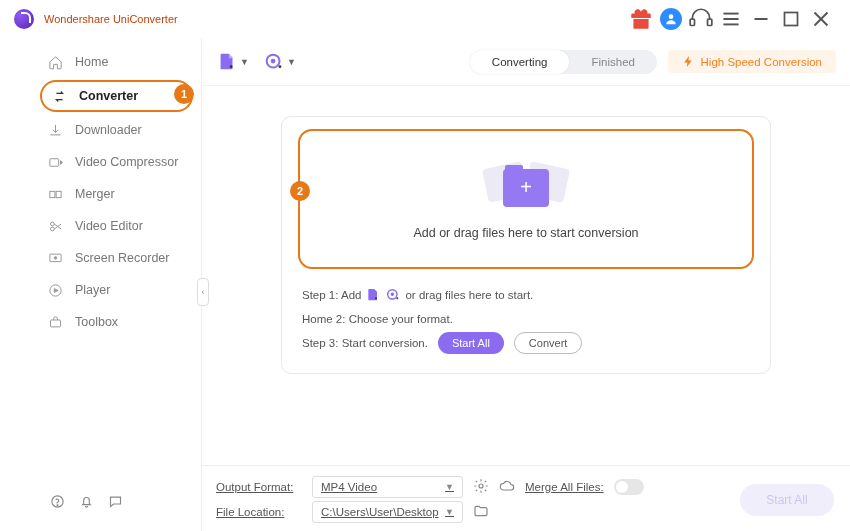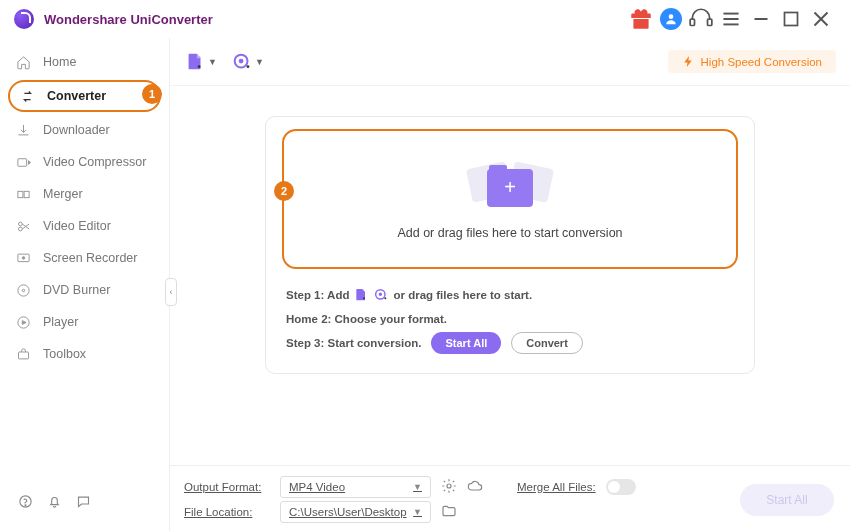--- a/index.html
+++ b/index.html
@@ -1,27 +1,27 @@
 <!DOCTYPE html>
 <html><head>
 <meta charset="utf-8">
 <style>
 * { box-sizing: border-box; margin: 0; padding: 0; font-family: -apple-system, BlinkMacSystemFont, "Segoe UI", Arial, sans-serif; }
 body { width: 850px; height: 531px; background: #fff; overflow: hidden; }
 
 .titlebar { height: 38px; display: flex; align-items: center; padding: 0 14px; }
 .logo { width: 20px; height: 20px; border-radius: 50%; background: radial-gradient(circle at 30% 30%, #8b5cf6, #5b21b6); margin-right: 10px; position: relative; }
 .logo::after { content: ""; position: absolute; inset: 3px 3px 6px 7px; border: 2px solid #fff; border-left: none; border-bottom: none; border-radius: 0 6px 0 0; }
-.title { font-size: 13px; color: #701a75; font-weight: 700; }
+.title { font-size: 11px; color: #c2410c; font-weight: 400; }
 .spacer { flex: 1; }
 .tb-icon { width: 26px; height: 26px; display: flex; align-items: center; justify-content: center; margin: 0 2px; cursor: pointer; color: #555; }
 .tb-user { background: #2d8cff; border-radius: 50%; width: 22px; height: 22px; color: #fff; }
 .tb-gift { color: #e74c3c; }
 
-.body { display: flex; height: 493px; }
+.body { display: flex; height: 493px; padding-left: 32px; }
 .sidebar { width: 170px; border-right: 1px solid #eee; padding-top: 8px; position: relative; }
 .sidebar-collapse { position: absolute; right: -8px; top: 240px; width: 12px; height: 28px; background: #fff; border: 1px solid #ddd; border-radius: 4px; display: flex; align-items: center; justify-content: center; font-size: 9px; color: #888; cursor: pointer; }
 .sb-item { height: 32px; display: flex; align-items: center; padding: 0 16px; font-size: 12.5px; color: #777; cursor: pointer; position: relative; }
 .sb-item.active { color: #222; font-weight: 600; border: 2px solid #e67817; border-radius: 18px; margin: 2px 8px; padding: 0 10px; }
 .sb-item svg, .sb-item .ic { width: 15px; height: 15px; margin-right: 12px; flex-shrink: 0; color: #999; }
 .sb-item.active svg { color: #333; }
 .callout { position: absolute; right: -3px; top: 2px; width: 20px; height: 20px; background: #e67817; color: #fff; border-radius: 50%; font-size: 11px; display: flex; align-items: center; justify-content: center; font-weight: 600; }
 .sb-footer { position: absolute; bottom: 18px; left: 18px; display: flex; gap: 14px; color: #888; }
 .sb-footer span { cursor: pointer; }
 
@@ -40,33 +40,33 @@
 .dropzone { margin: 12px 16px 10px; border: 2px solid #e67817; border-radius: 14px; height: 140px; display: flex; flex-direction: column; align-items: center; justify-content: center; position: relative; }
 .dropzone .callout2 { position: absolute; left: -10px; top: 50px; width: 20px; height: 20px; background: #e67817; color: #fff; border-radius: 50%; font-size: 11px; display: flex; align-items: center; justify-content: center; font-weight: 600; }
 .folders { position: relative; width: 90px; height: 55px; margin-bottom: 12px; }
 .folder-bg { position: absolute; width: 40px; height: 34px; background: #eceaf5; border-radius: 4px; }
 .folder-bg.a { left: 4px; top: 6px; transform: rotate(-12deg); }
 .folder-bg.b { right: 4px; top: 6px; transform: rotate(12deg); }
 .folder-main { position: absolute; left: 22px; top: 10px; width: 46px; height: 38px; background: #9479f2; border-radius: 4px; display: flex; align-items: center; justify-content: center; color: #fff; font-size: 20px; font-weight: 300; }
 .folder-main::before { content: ""; position: absolute; top: -4px; left: 2px; width: 18px; height: 6px; background: #9479f2; border-radius: 2px 2px 0 0; }
 .droptext { font-size: 12.5px; color: #444; }
 .steps { padding: 4px 20px; font-size: 11.5px; color: #555; }
-.step { display: flex; align-items: center; height: 24px; gap: 4px; font-weight: bold; }
+.step { display: flex; align-items: center; height: 24px; gap: 4px; }
 .step svg { width: 16px; height: 16px; }
 .btn { height: 22px; padding: 0 14px; border-radius: 12px; font-size: 11px; display: inline-flex; align-items: center; cursor: pointer; margin-left: 6px; }
 .btn.primary { background: #8b6cf0; color: #fff; }
 .btn.outline { border: 1px solid #bbb; color: #555; background: #fff; }
 
 .footer { height: 66px; border-top: 1px solid #eee; padding: 8px 14px; font-size: 11.5px; color: #555; position: relative; }
 .frow { display: flex; align-items: center; height: 25px; gap: 10px; text-decoration: underline; }
 .flabel { width: 86px; }
 .fselect { width: 151px; height: 22px; border: 1px solid #ddd; border-radius: 3px; padding: 0 8px; display: flex; align-items: center; justify-content: space-between; font-size: 11.5px; cursor: pointer; background: #fff; }
 .fselect .caret { font-size: 9px; color: #888; }
 .ficon { color: #888; cursor: pointer; }
-.merge { display: flex; align-items: center; gap: 10px; margin-left: 24px; }
+.merge { display: flex; align-items: center; gap: 10px; margin-left: 0; }
 .toggle { width: 30px; height: 16px; background: #e6e6e6; border-radius: 8px; position: relative; cursor: pointer; }
 .toggle::after { content: ""; position: absolute; left: 2px; top: 2px; width: 12px; height: 12px; background: #fff; border-radius: 50%; }
 .startall { position: absolute; right: 16px; top: 18px; width: 94px; height: 32px; background: #f1eefc; color: #cfc5ec; border-radius: 16px; display: flex; align-items: center; justify-content: center; font-size: 12px; cursor: pointer; }
 </style>
 </head>
 <body>
 
 <div class="titlebar">
   <div class="logo"></div>
   <div class="title">Wondershare UniConverter</div>
@@ -156,27 +156,20 @@
           <path d="M10 8l11 8M10 16l11-8"></path>
         </svg>
         <span>Video Editor</span>
       </div>
     <div class="sb-item">
         <svg viewBox="0 0 24 24" fill="none" stroke="currentColor" stroke-width="1.6">
           <rect x="3" y="5" width="18" height="12" rx="1"></rect>
           <circle cx="12" cy="11" r="2" fill="currentColor"></circle>
         </svg>
         <span>Screen Recorder</span>
-      </div>
-    <div class="sb-item">
-        <svg viewBox="0 0 24 24" fill="none" stroke="currentColor" stroke-width="1.6">
-          <circle cx="12" cy="12" r="9"></circle>
-          <circle cx="12" cy="12" r="2"></circle>
-        </svg>
-        <span>DVD Burner</span>
       </div>
     <div class="sb-item">
         <svg viewBox="0 0 24 24" fill="none" stroke="currentColor" stroke-width="1.6">
           <circle cx="12" cy="12" r="9"></circle>
           <path d="M10 9l6 3-6 3z" fill="currentColor"></path>
         </svg>
         <span>Player</span>
       </div>
     <div class="sb-item">
         <svg viewBox="0 0 24 24" fill="none" stroke="currentColor" stroke-width="1.6">
@@ -213,20 +206,24 @@
           <span class="caret">▼</span>
         </div>
       <div class="tool-btn">
           <svg viewBox="0 0 24 24" fill="none" stroke="#8b6cf0" stroke-width="2.2">
             <circle cx="11" cy="11" r="7"></circle>
             <circle cx="11" cy="11" r="1.5" fill="#8b6cf0"></circle>
             <path d="M17 17h3m-1.5-1.5v3" stroke="#333" stroke-width="1.6"></path>
           </svg>
           <span class="caret">▼</span>
         </div>
+      <div class="tabs">
+        <div class="tab active">Converting</div>
+        <div class="tab">Finished</div>
+      </div>
       <div class="hsc">
           <svg width="13" height="13" viewBox="0 0 24 24" fill="#f5821f">
             <path d="M13 2L4 14h6l-1 8 9-12h-6z"></path>
           </svg>
           <span>High Speed Conversion</span>
         </div>
     </div>
 
     <div class="content">
       <div class="dropcard">

